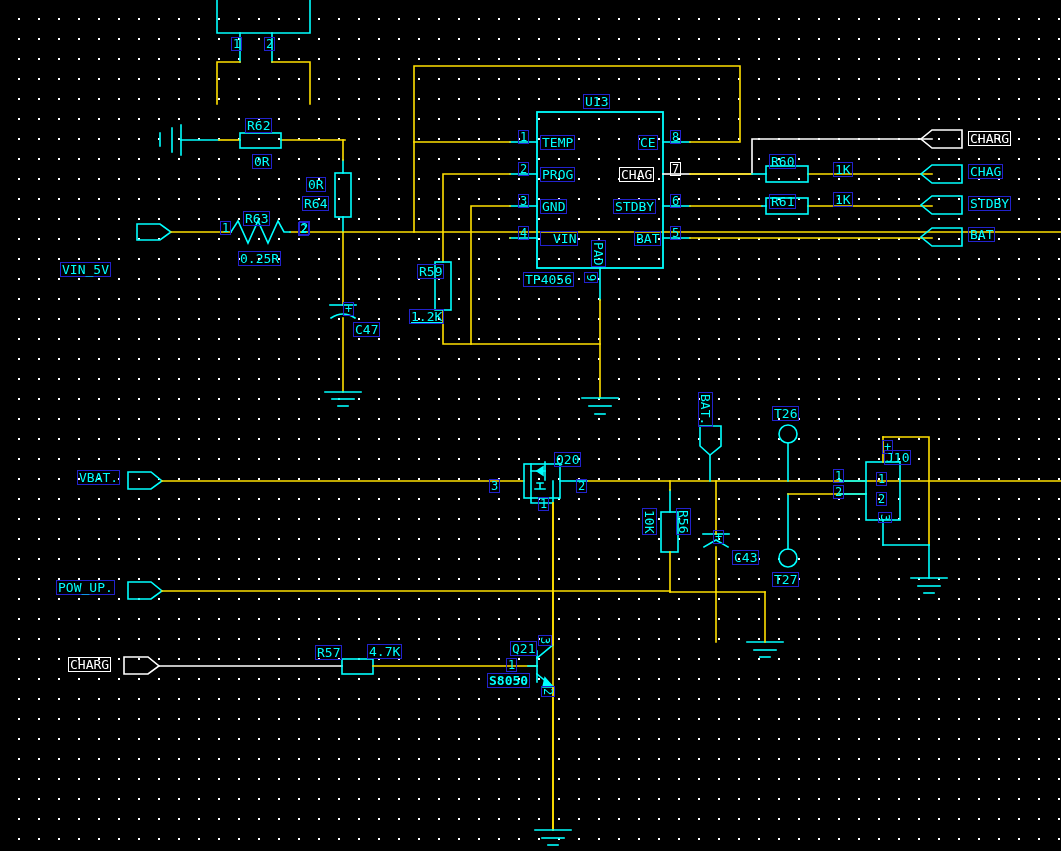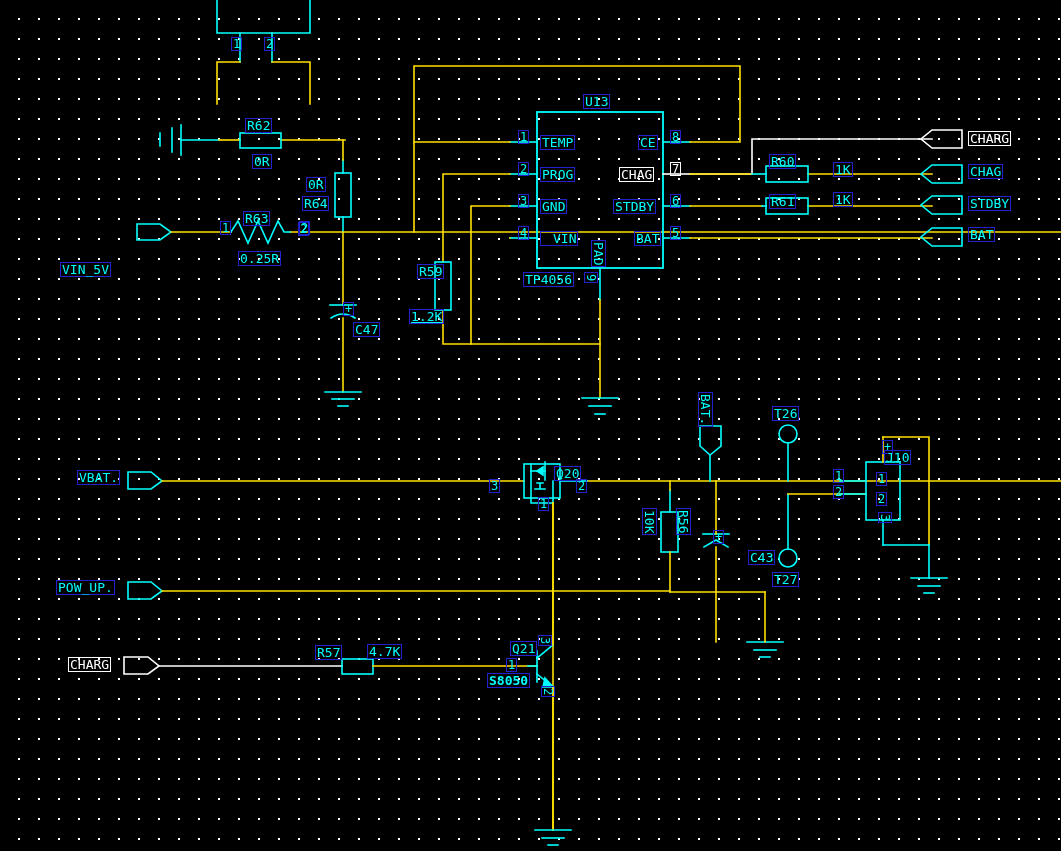--- a/index.html
+++ b/index.html
@@ -362,26 +362,26 @@
   <div class="lbl" style="left:833px;top:162px;">1K</div>
   <div class="lbl" style="left:769px;top:194px;">R61</div>
   <div class="lbl" style="left:833px;top:192px;">1K</div>
 
   <div class="lbl vert" style="left:713px;top:392px;transform:rotate(90deg);">BAT.</div>
 
   <div class="lbl" style="left:77px;top:470px;">VBAT.</div>
   <div class="pin" style="left:489px;top:479px;">3</div>
   <div class="pin" style="left:576px;top:479px;">2</div>
   <div class="pin" style="left:538px;top:497px;">1</div>
-  <div class="lbl" style="left:554px;top:466px;">Q20</div>
+  <div class="lbl" style="left:554px;top:452px;">Q20</div>
 
   <div class="lbl vert" style="left:657px;top:508px;transform:rotate(90deg);">10K</div>
   <div class="lbl vert" style="left:691px;top:508px;transform:rotate(90deg);">R56</div>
   <div class="pin" style="left:713px;top:530px;">+</div>
-  <div class="lbl" style="left:748px;top:550px;">C43</div>
+  <div class="lbl" style="left:732px;top:550px;">C43</div>
 
   <div class="lbl" style="left:772px;top:406px;">T26</div>
   <div class="lbl" style="left:772px;top:572px;">T27</div>
 
   <div class="pin" style="left:882px;top:440px;">+</div>
   <div class="lbl" style="left:884px;top:450px;">J10</div>
   <div class="pin" style="left:833px;top:469px;">1</div>
   <div class="pin" style="left:833px;top:485px;">2</div>
   <div class="pin" style="left:876px;top:472px;">1</div>
   <div class="pin" style="left:876px;top:492px;">2</div>

